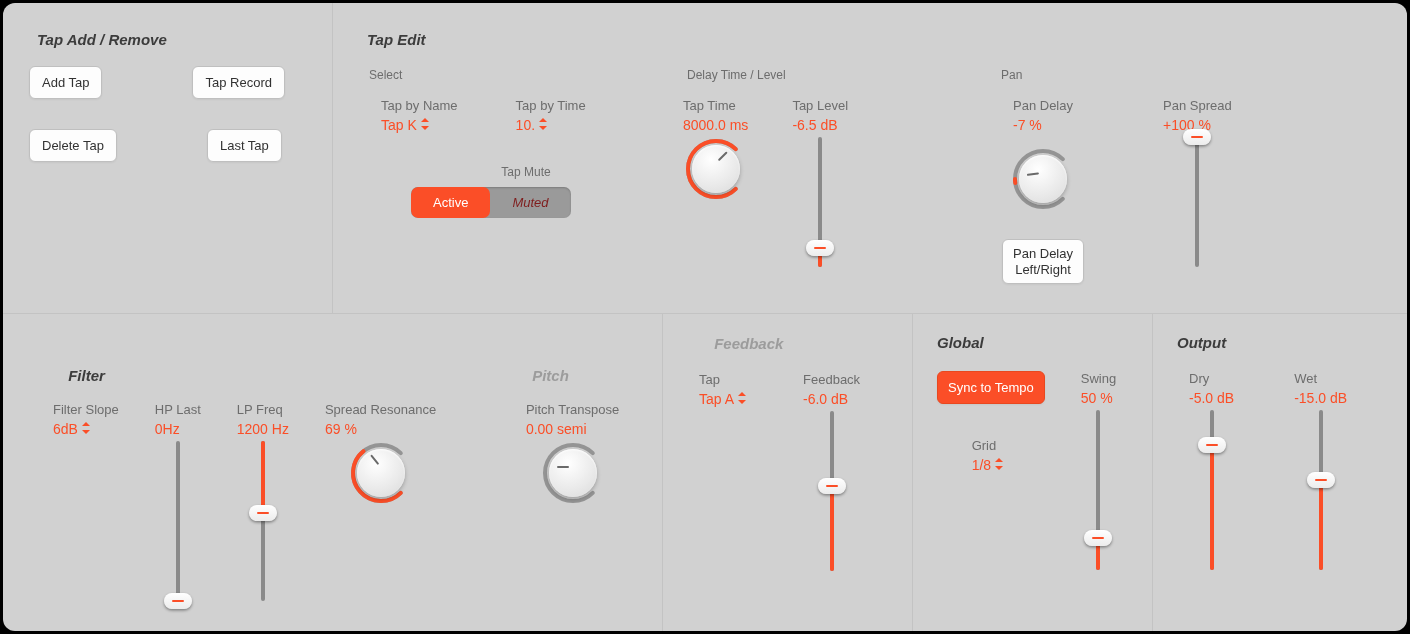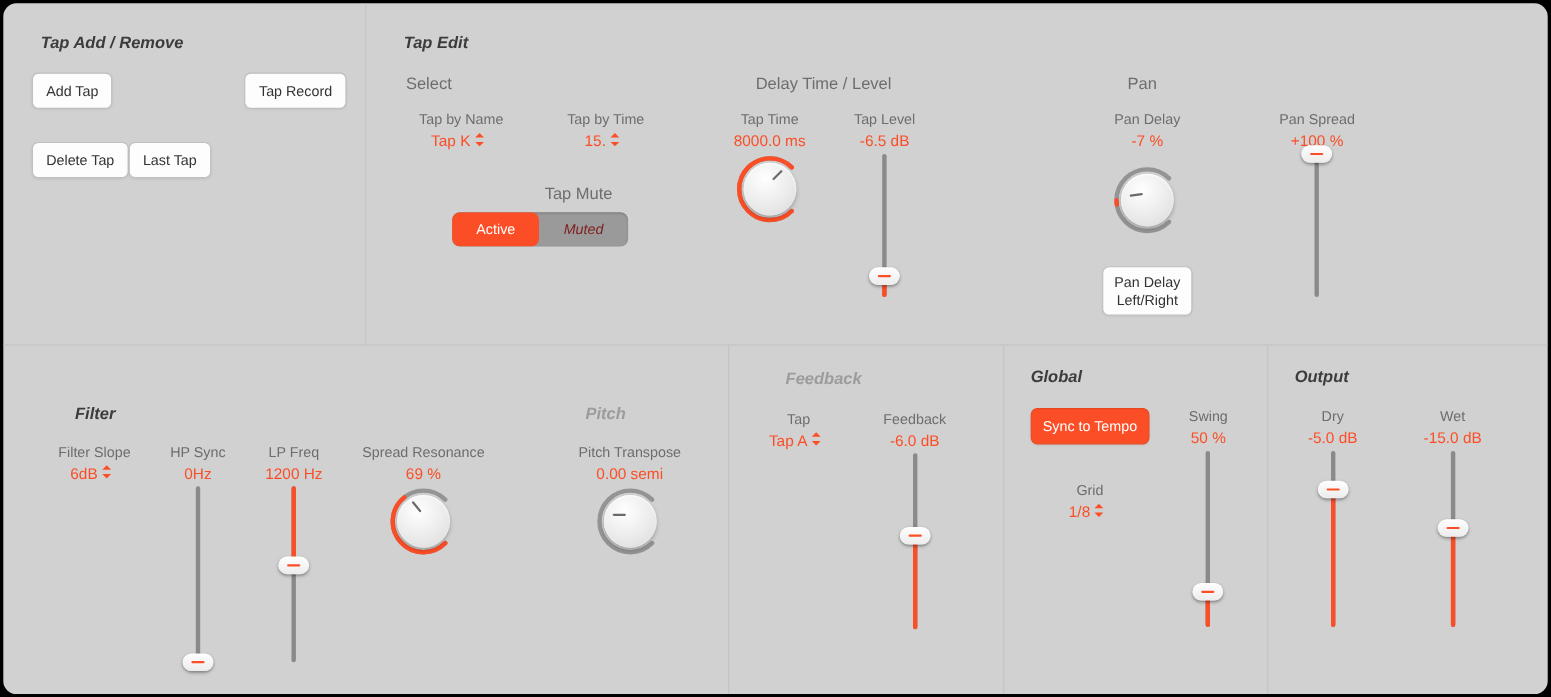--- a/index.html
+++ b/index.html
@@ -42,21 +42,21 @@
   .row-top{display:flex;height:310px;border-bottom:1px solid var(--border);}
   .row-bottom{display:flex;flex:1;}
 
   .col{box-sizing:border-box;padding:20px 18px 10px 18px;}
   .divider-r{border-right:1px solid var(--border);}
 
   .section-title{font-size:15px;font-weight:600;color:#3c3c3c;margin:8px 0 14px 16px;font-style:italic;}
   .section-title.dim{color:var(--muted);}
   .section-title .pw{margin-right:8px;position:relative;top:2px;}
 
-  .sub-title{font-size:15px;color:var(--text-light);font-weight:400;}
+  .sub-title{font-size:12px;color:var(--text-light);font-weight:400;}
 
   
   .btn{
     background:var(--btn-bg);
     border:1px solid var(--btn-border);
     border-radius:6px;
     padding:8px 12px;
     font-size:13px;
     color:#323232;
     box-shadow:0 1px 2px rgba(0,0,0,.05);
@@ -66,21 +66,21 @@
   .btn.accent{
     background:var(--accent);color:#fff;border-color:#E8481F;
   }
   .btn.multi{line-height:1.2;text-align:center;padding:6px 10px;}
 
   
   .pw{display:inline-block;width:15px;height:15px;border-radius:50%;}
   .pw svg{display:block;}
 
   
-  .labval{text-align:center;}
+  .labval{}
   .labval .lab{font-size:13px;color:var(--text-light);margin-bottom:4px;}
   .labval .val{font-size:14px;color:var(--accent-text);}
   .labval.dd .val::after{
     content:""; display:inline-block;margin-left:6px;
     width:0;height:0;
   }
   .stepper{
     display:inline-block;margin-left:4px;position:relative;width:9px;height:12px;
   }
   .stepper::before,.stepper::after{
@@ -142,57 +142,57 @@
     </g>
   </defs>
 </svg>
 
 <div class="frame">
 
   <div class="row-top">
 
     <div class="col divider-r" style="width:330px">
       <div class="section-title">Tap Add / Remove</div>
-      <div class="hstack" style="gap:120px;margin:18px 0 0 8px">
+      <div class="hstack" style="gap:90px;margin:18px 0 0 8px">
         <button class="btn">Add Tap</button>
         <button class="btn">Tap Record</button>
       </div>
-      <div class="hstack" style="margin:30px 0 0 8px">
+      <div class="hstack" style="gap:90px;margin:30px 0 0 8px">
         <button class="btn">Delete Tap</button>
         <button class="btn">Last Tap</button>
       </div>
     </div>
 
     <div class="col" style="flex:1">
       <div class="section-title">Tap Edit</div>
 
       <div class="hstack" style="gap:0">
 
         <div style="width:300px">
           <div class="sub-title" style="margin:6px 0 16px 18px">Select</div>
           <div class="hstack" style="gap:58px;margin-left:30px">
             <div class="labval dd">
               <div class="lab">Tap by Name</div>
               <div class="val"><span>Tap K</span><span class="stepper"></span></div>
             </div>
             <div class="labval dd">
               <div class="lab">Tap by Time</div>
-              <div class="val"><span>15.</span><span class="stepper"></span></div>
+              <div class="val"><span>10.</span><span class="stepper"></span></div>
             </div>
           </div>
           <div style="text-align:center;margin:32px 0 8px 50px" class="sub-title">Tap Mute</div>
           <div style="margin-left:60px" class="seg">
             <div class="on">Active</div>
             <div class="off">Muted</div>
           </div>
         </div>
 
         <div style="width:310px">
           <div class="sub-title" style="margin:6px 0 16px 36px">Delay Time / Level</div>
-          <div class="hstack" style="gap:44px;margin-left:16px">
+          <div class="hstack" style="gap:44px;margin-left:32px">
 
             <div class="knob-wrap">
               <div class="labval">
                 <div class="lab">Tap Time</div>
                 <div class="val">8000.0 ms</div>
               </div>
               <div class="knob">
                   <svg viewBox="0 0 64 64">
                     <path d="M 51.79898987322333 51.798989873223334 A 28 28 0 1 1 51.798989873223334 12.201010126776673" stroke="#949494" stroke-width="4" fill="none" stroke-linecap="round"></path>
                     <path d="M 51.79898987322333 51.798989873223334 A 28 28 0 1 1 51.798989873223334 12.201010126776673" stroke="var(--accent)" stroke-width="4" fill="none" stroke-linecap="round"></path>
@@ -209,21 +209,21 @@
               </div>
               <div class="track">
                   <div class="fill" style="height: 19.5px;"></div>
                   <div class="thumb" style="top: 110.5px;"></div>
                 </div>
             </div>
           </div>
         </div>
 
         <div style="flex:1">
-          <div class="sub-title" style="margin:6px 0 16px 64px">Pan</div>
+          <div class="sub-title" style="margin:6px 0 16px 40px">Pan</div>
           <div class="hstack" style="gap:60px;margin-left:22px">
             <div class="vstack center gap-s" style="width:120px">
               <div class="labval">
                 <div class="lab">Pan Delay</div>
                 <div class="val">-7 %</div>
               </div>
               <div class="knob">
                   <svg viewBox="0 0 64 64">
                     <path d="M 51.79898987322333 51.798989873223334 A 28 28 0 1 1 51.798989873223334 12.201010126776673" stroke="#949494" stroke-width="4" fill="none" stroke-linecap="round"></path>
                     <path d="M 4.279337583936389 35.94523449425231 A 28 28 0 0 1 4 31.999999999999996" stroke="var(--accent)" stroke-width="4" fill="none" stroke-linecap="round"></path>
@@ -265,21 +265,21 @@
                 </svg></span>
             <span>Filter</span>
           </div>
           <div class="hstack" style="gap:36px;margin:18px 0 0 32px">
             <div class="labval dd">
               <div class="lab">Filter Slope</div>
               <div class="val"><span>6dB</span><span class="stepper"></span></div>
             </div>
             <div class="vslider">
               <div class="labval">
-                  <div class="lab">HP Sync</div>
+                  <div class="lab">HP Last</div>
                   <div class="val">0Hz</div>
                 </div>
               <div class="track tall">
                   <div class="fill" style="height: 0px;"></div>
                   <div class="thumb" style="top: 160px;"></div>
                 </div>
             </div>
             <div class="vslider">
               <div class="labval">
                   <div class="lab">LP Freq</div>

